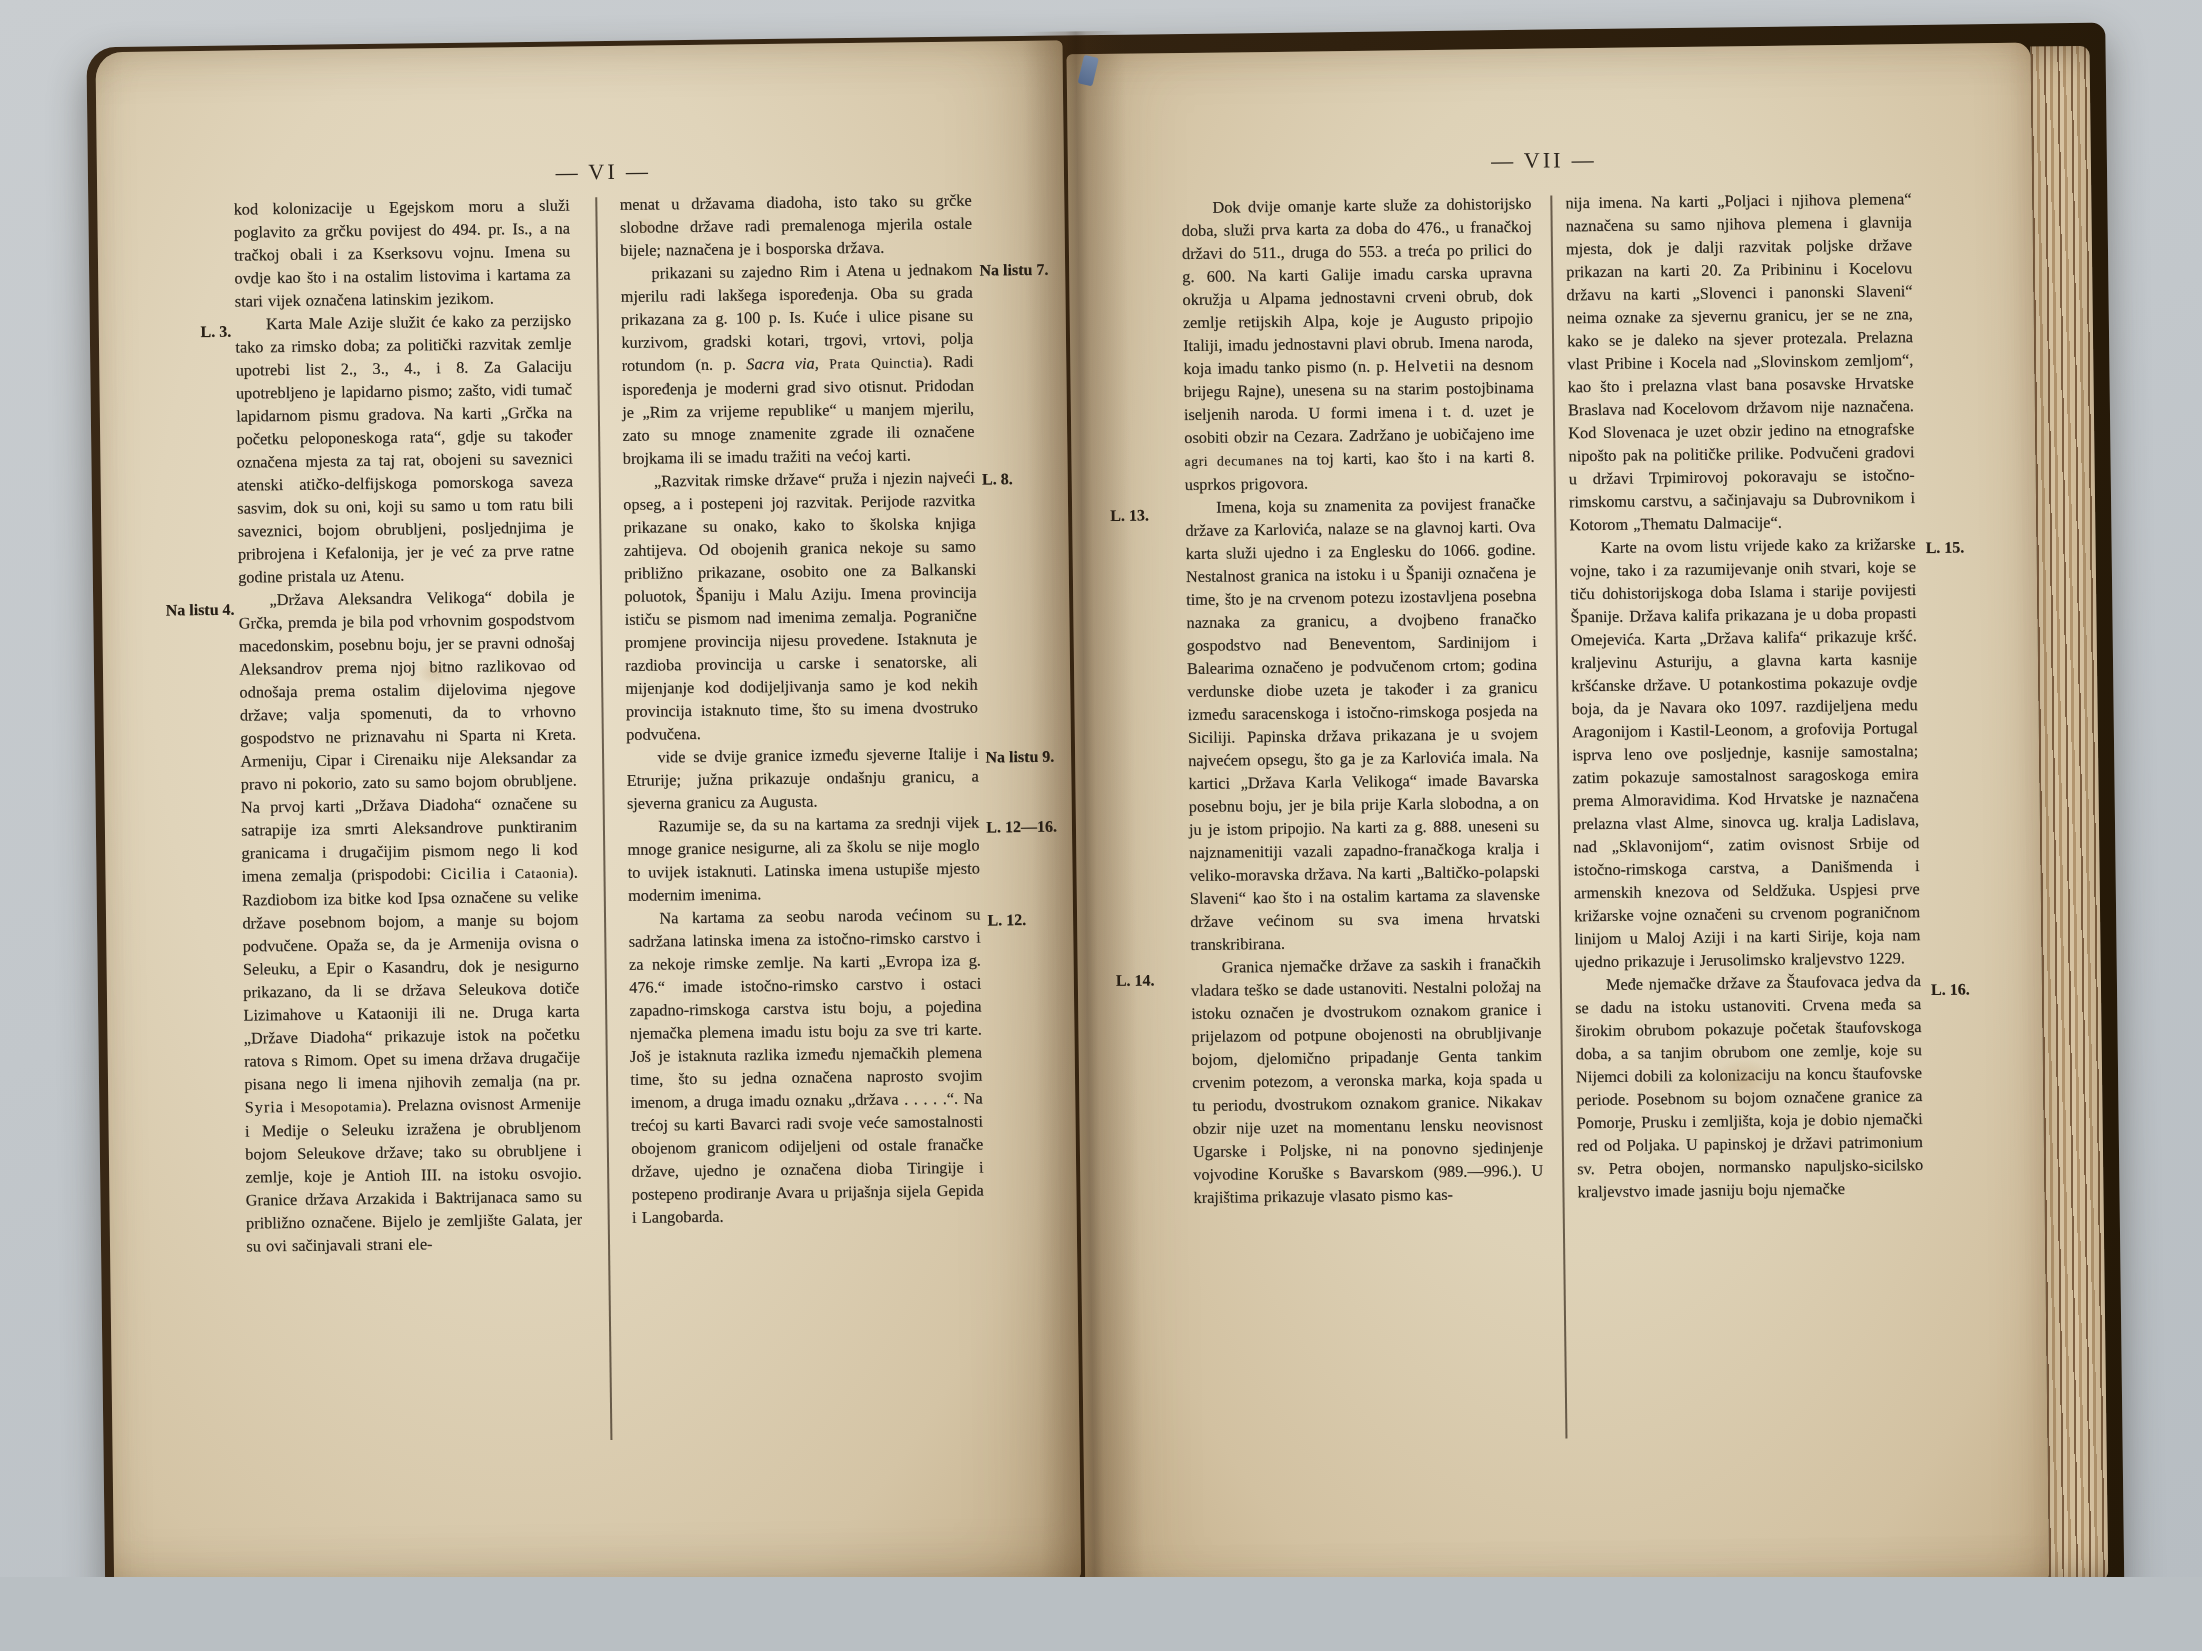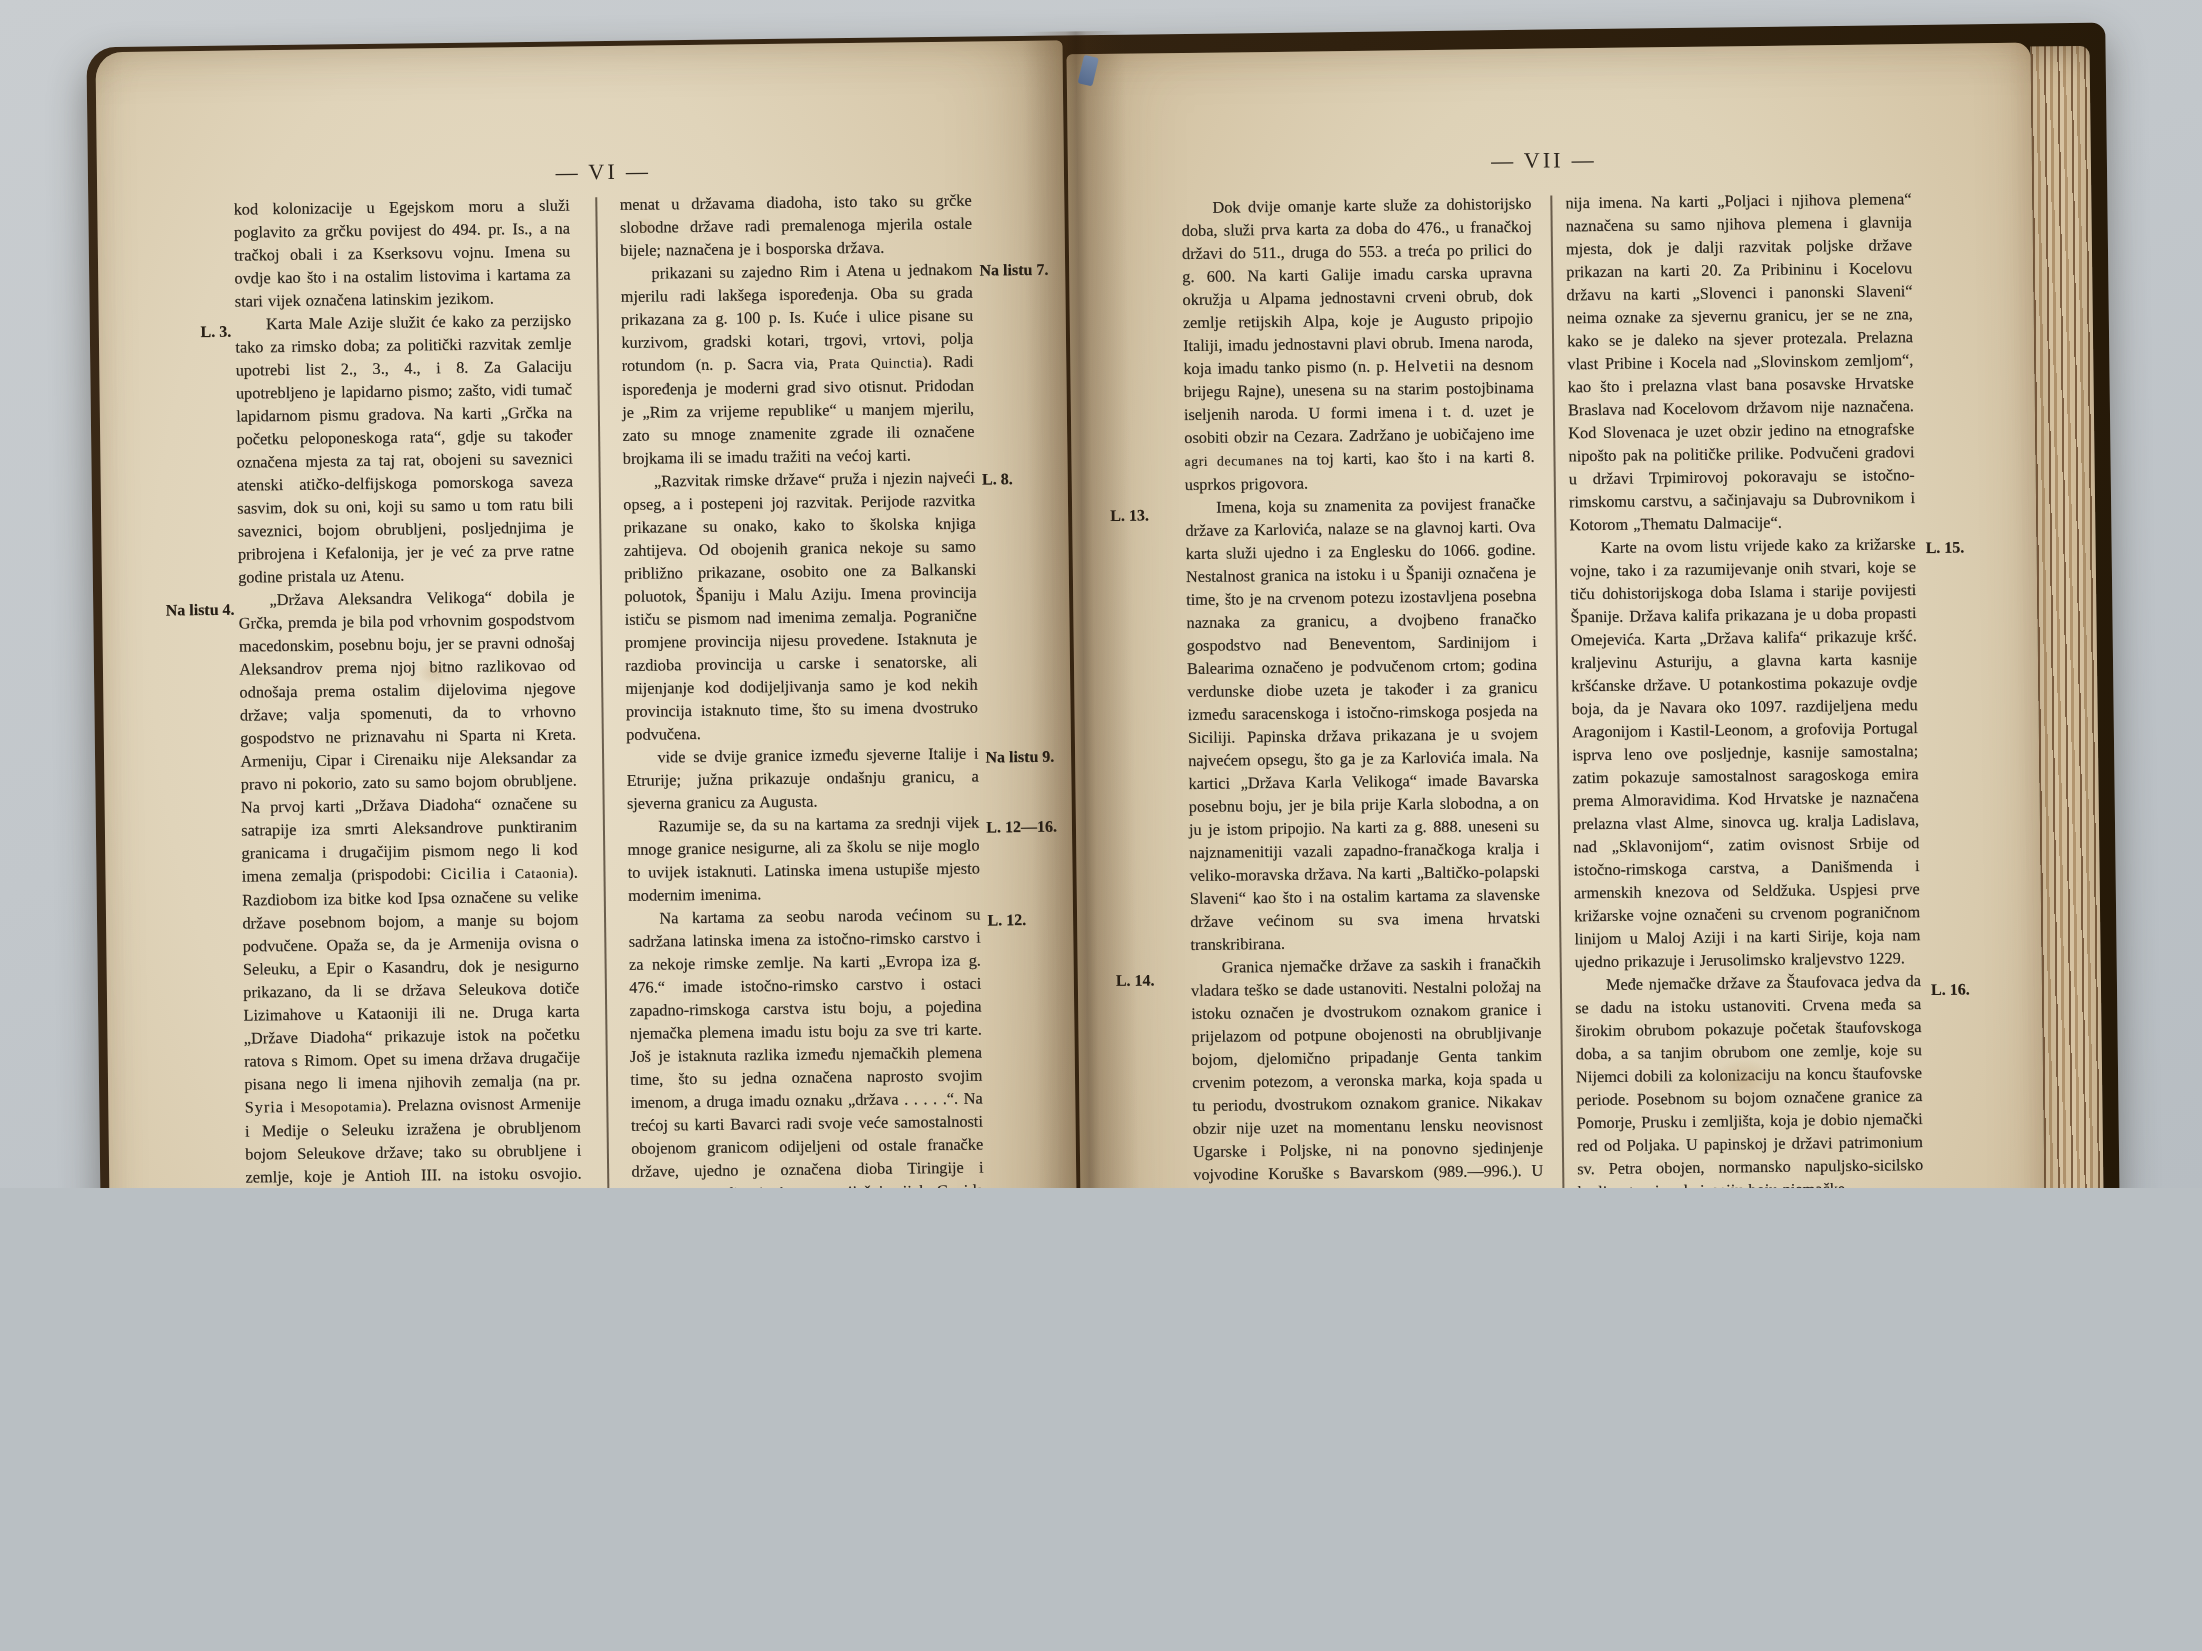--- a/index.html
+++ b/index.html
@@ -1,17 +1,17 @@
 <!DOCTYPE html>
 <html><head>
 <meta charset="utf-8">
 <title>Book spread VI–VII</title>
 <style>
   html,body{margin:0;padding:0;background:#b9bfc3;}
-  #stage{position:relative;width:2202px;height:1188px;overflow:hidden;
+  #stage{position:relative;width:2202px;height:1577px;overflow:hidden;
          background:linear-gradient(160deg,#c9cdd0 0%,#c2c7cb 45%,#b7bdc2 100%);
          font-family:"Liberation Serif","DejaVu Serif",serif;}
   .book{position:absolute;left:88px;top:25px;width:2030px;height:1602px;
         transform:rotate(-0.7deg);transform-origin:50% 40%;}
   .cover{position:absolute;left:5.7px;top:9.6px;width:2019px;height:1579px;
          background:linear-gradient(100deg,#3a2917 0%,#30210f 55%,#241807 100%);
          border-radius:29px 13.4px 13.4px 15.3px;
          box-shadow:0 17px 38px rgba(40,35,28,.45);}
   .page{position:absolute;color:#2d261e;}
   .page-left{left:15.3px;top:15.3px;width:967px;height:1541px;
@@ -45,21 +45,21 @@
   .page-left  .col1{left:136px;top:147px;width:336px;}
   .page-left  .col2{left:522px;top:147px;width:352px;}
   .page-right .col1{left:113px;top:143px;width:350px;}
   .page-right .col2{left:497px;top:143px;width:346px;}
   .divider{position:absolute;width:1.9px;background:rgba(58,46,32,.72);}
   .page-left  .divider{left:498px;top:151px;height:1243px;}
   .page-right .divider{left:482px;top:147px;height:1243px;}
   p.para{margin:0;}
   p.para.indent{text-indent:31px;}
   .run-b{font-weight:400;letter-spacing:1px;}
-  .run-i{}
+  .run-i{font-style:italic;}
   .run-sc{font-size:.84em;letter-spacing:0.6px;}
   .margin-note{position:absolute;font-weight:700;font-size:16px;line-height:20px;color:#271f16;
        text-shadow:0.2px 0.2px 0 rgba(39,31,22,.5);}
   .page-left  .margin-note.side-left {left:48px;width:84px;text-align:right;}
   .page-left  .margin-note.side-right{left:881px;width:82px;text-align:left;}
   .page-right .margin-note.side-left {left:38px;width:67px;text-align:left;}
   .page-right .margin-note.side-right{left:853px;width:88px;text-align:left;}
   .stain{position:absolute;border-radius:50%;pointer-events:none;}
   .stain.s1{left:631px;top:1013px;width:67px;height:44px;background:radial-gradient(ellipse,rgba(168,128,74,.28),rgba(168,128,74,0) 70%);}
   .stain.s2{left:315px;top:612px;width:32.5px;height:25px;background:radial-gradient(ellipse,rgba(150,110,60,.22),rgba(150,110,60,0) 70%);}

